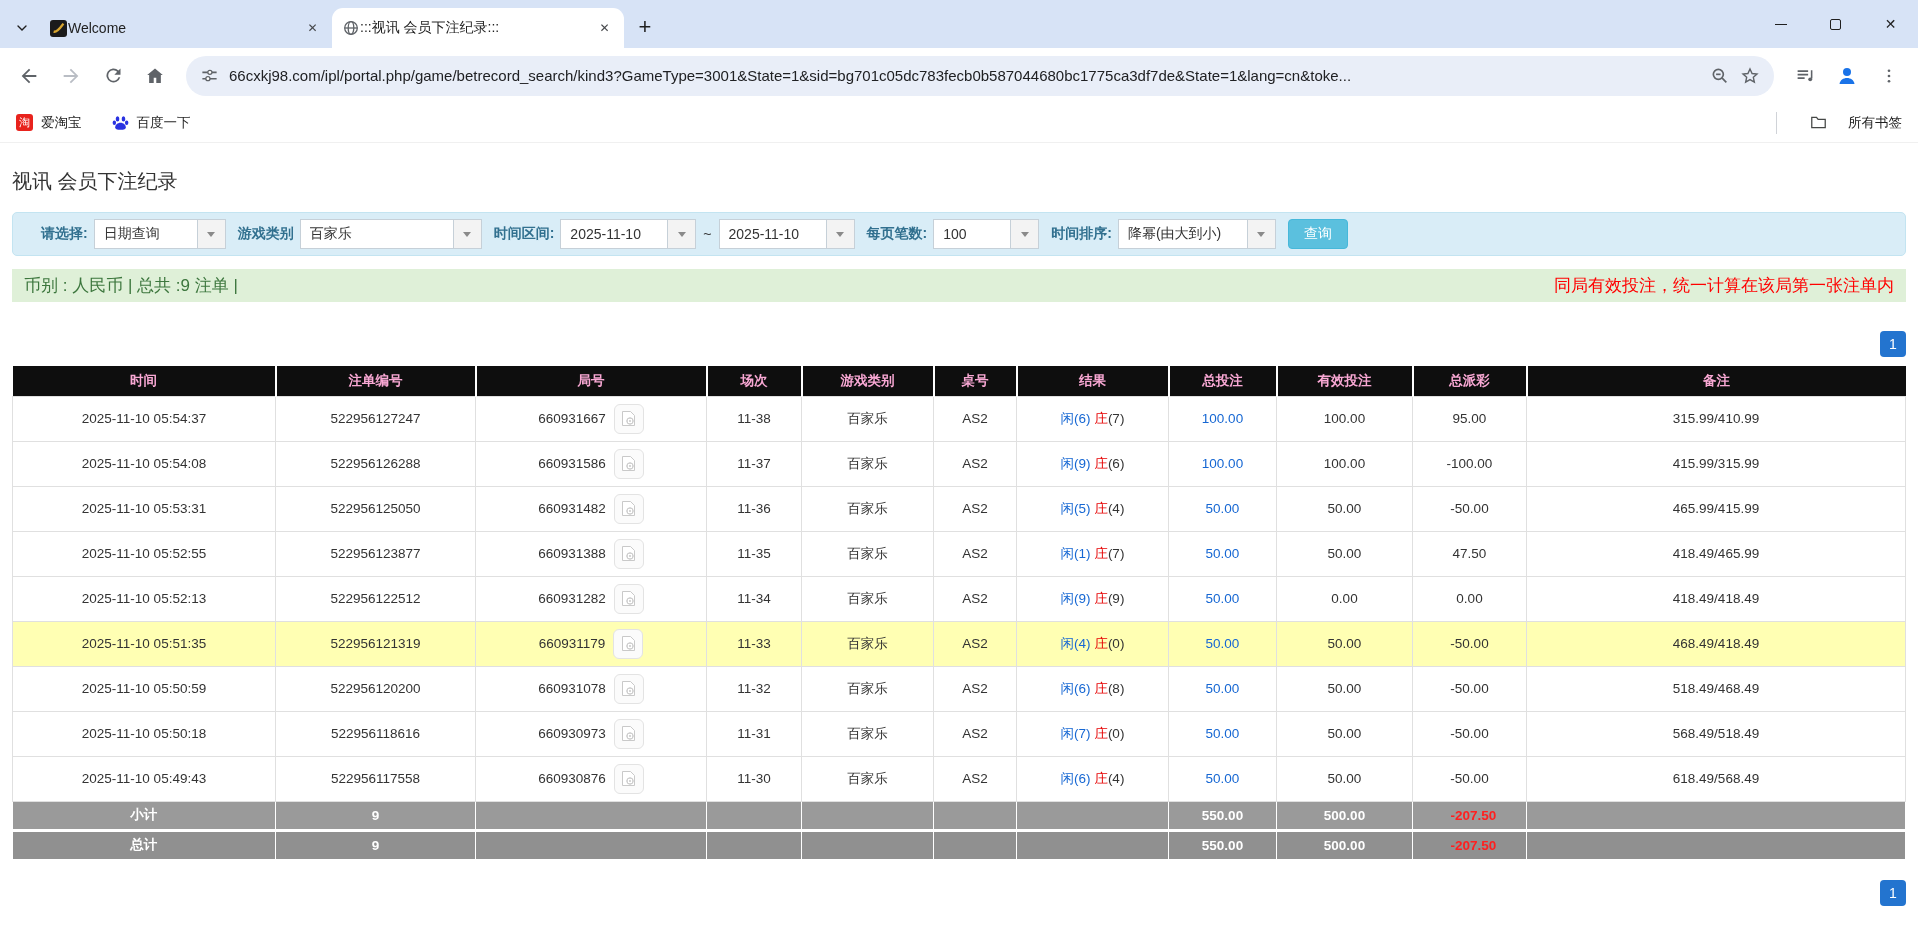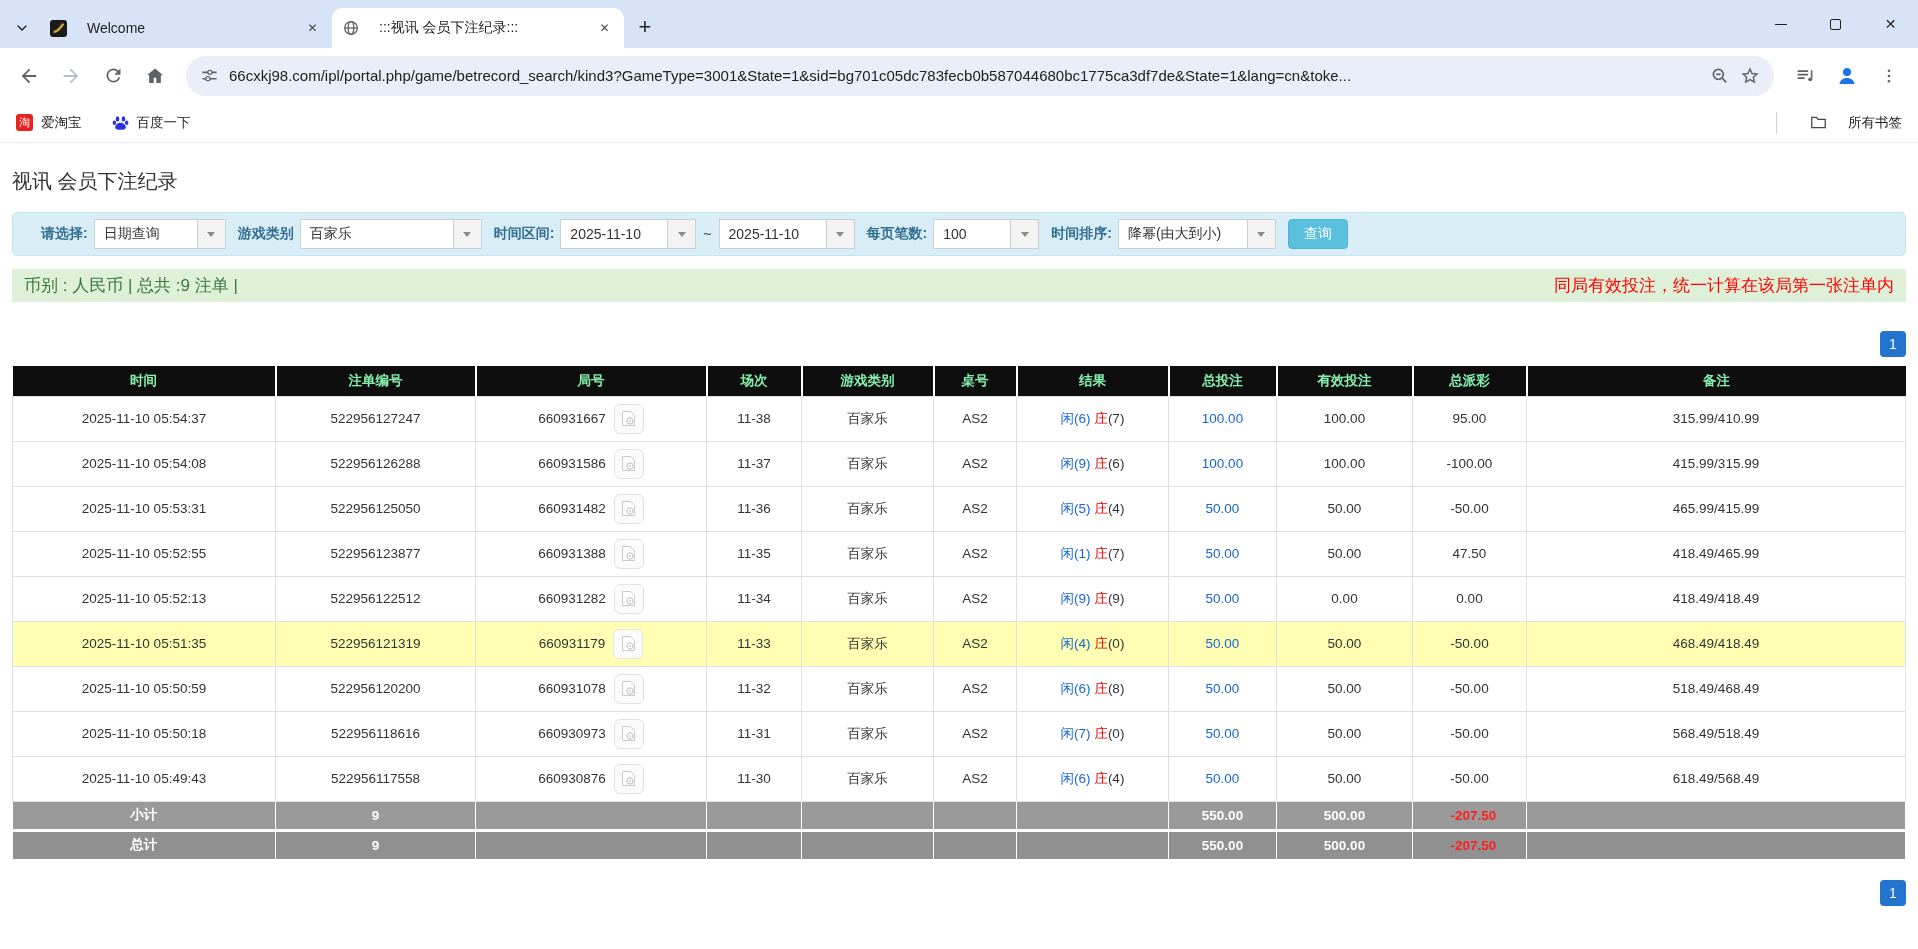--- a/index.html
+++ b/index.html
@@ -2,21 +2,21 @@
 <html><head>
 <meta charset="utf-8">
 <style>
   * { box-sizing: border-box; margin: 0; padding: 0; }
   html,body { width:1918px; height:949px; overflow:hidden; background:#fff;
     font-family:"Liberation Sans", sans-serif; }
 
   
   .tabstrip { height:48px; background:#d7e3f6; display:flex; align-items:flex-end; position:relative; padding-left:4px; }
   .tab-search { width:36px; height:40px; display:flex; align-items:center; justify-content:center; cursor:pointer; }
-  .tab { width:292px; height:40px; display:flex; align-items:center; padding:0 10px; gap:20px; cursor:pointer; }
+  .tab { width:292px; height:40px; display:flex; align-items:center; padding:0 10px; gap:1px; cursor:pointer; }
   .tab.active { background:#fff; border-radius:11px 11px 0 0; }
   .tab-title { flex:1; font-size:14px; color:#1f1f1f; white-space:nowrap; overflow:hidden; }
   .tab-close { width:19px; height:19px; border-radius:50%; display:flex; align-items:center; justify-content:center;
     font-size:12px; color:#45474a; flex:none; }
   .favicon { width:17px; height:17px; flex:none; display:flex; align-items:center; justify-content:center; }
   .fav-welcome { background:#1b1b1b; border-radius:3px; }
   .newtab { width:34px; height:34px; margin:0 0 4px 4px; display:flex; align-items:center; justify-content:center;
     font-size:22px; color:#1f1f1f; cursor:pointer; }
   .win-controls { position:absolute; right:0; top:0; height:48px; display:flex; }
   .win-btn { width:55px; height:48px; display:flex; align-items:center; justify-content:center; color:#1f1f1f; cursor:pointer; }
@@ -61,21 +61,21 @@
   .summary-bar { margin-top:13px; background:#dff0d8; height:33px; padding:0 12px; display:flex;
     align-items:center; justify-content:space-between; font-size:17px; color:#3c763d; }
   .note-red { color:#ff0000; }
 
   .pager { display:flex; justify-content:flex-end; margin:29px 0 9px; }
   .pager.bottom { margin:21px 0 0; }
   .page-btn { min-width:26px; height:26px; padding:0 4px; background:#2374cf; border-radius:4px; color:#fff;
     font-size:14px; display:flex; align-items:center; justify-content:center; cursor:pointer; }
 
   table.bet { width:100%; border-collapse:collapse; table-layout:fixed; }
-  .bet thead th { background:#0e0e0e; color:#86efac; font-weight:bold; font-size:13.5px; height:30px;
+  .bet thead th { background:#0e0e0e; color:#f9a8d4; font-weight:bold; font-size:13.5px; height:30px;
     border-right:2px solid #fff; }
   .bet thead th:last-child { border-right:none; }
   .bet tbody td { height:45px; border:1px solid #e0e0e0; text-align:center; font-size:13.5px; color:#333;
     background:#fff; overflow:hidden; }
   .bet tbody tr.hl td { background:#ffffb3; }
   .blue { color:#1667d3; }
   .red { color:#e60000; }
   .neg { color:#ff0000; }
   .bet tfoot td { background:#9a9a9a; color:#fff; font-weight:bold; font-size:13.5px; height:29px;
     text-align:center; border-right:1px solid #fff; }

